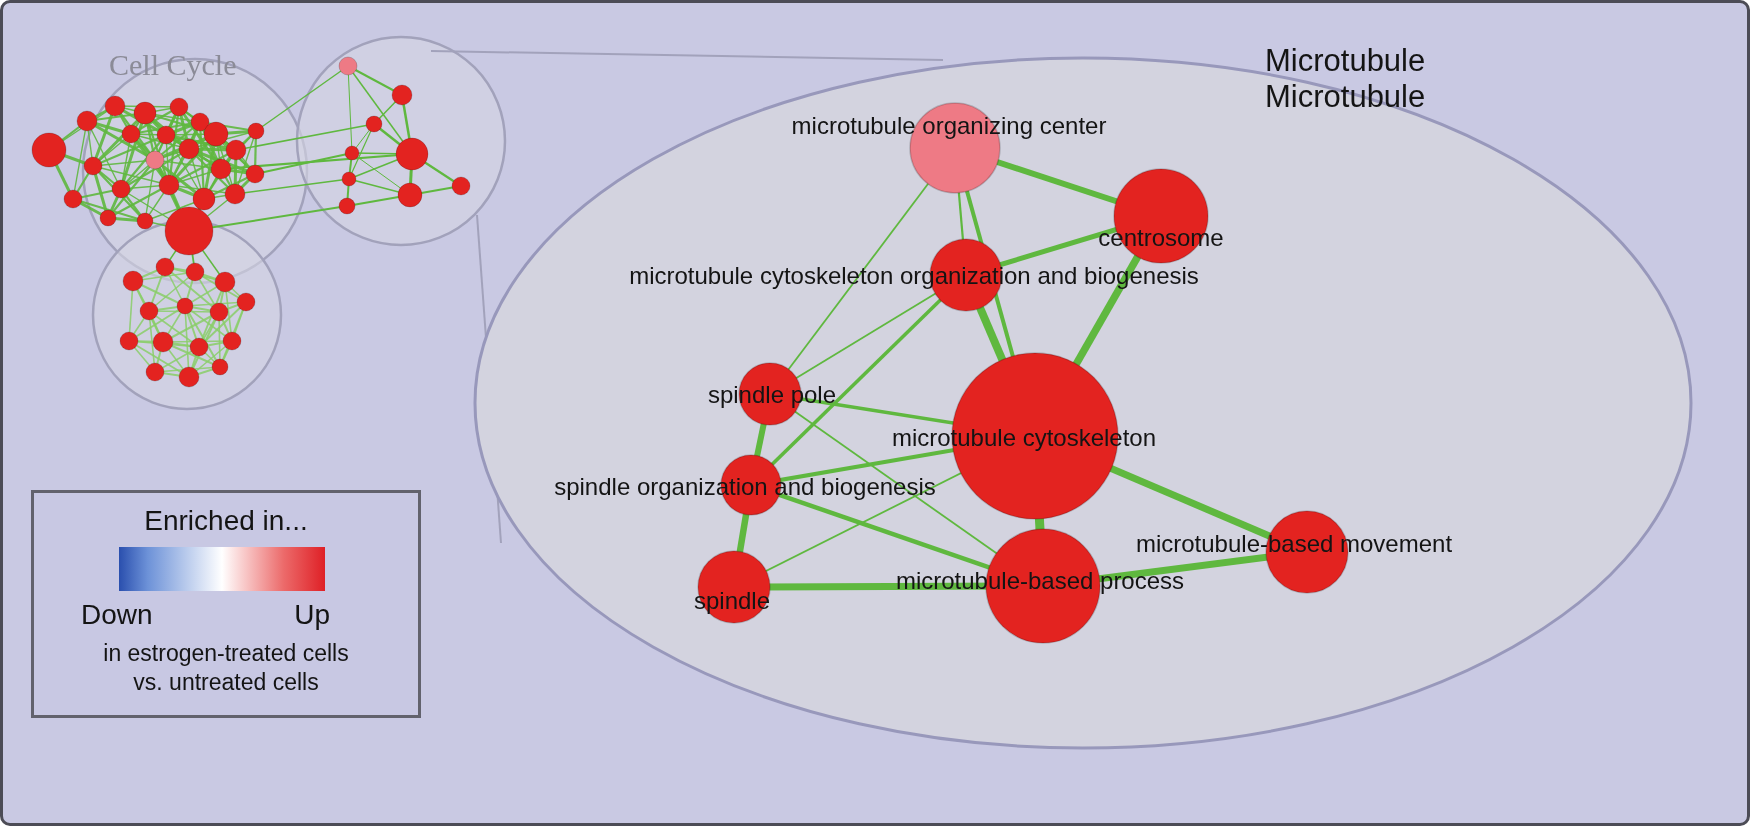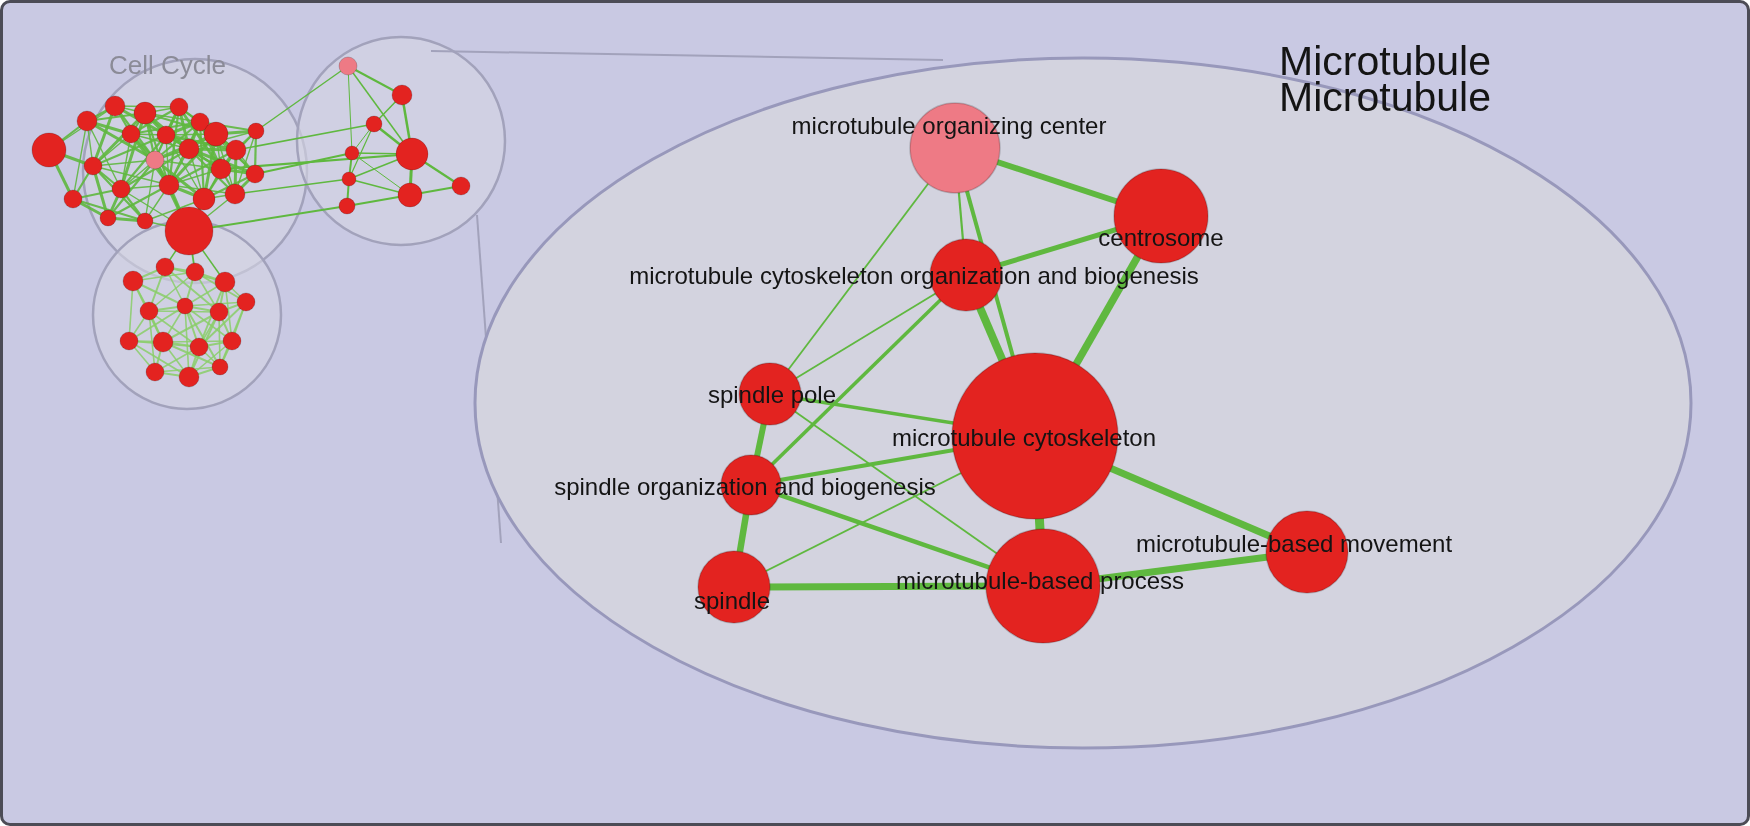--- a/index.html
+++ b/index.html
@@ -3,22 +3,22 @@
 <meta charset="utf-8">
 <style>
   html,body{margin:0;padding:0;background:#ffffff;font-family:"Liberation Sans",sans-serif;}
   #figure{
     position:relative;width:1750px;height:826px;box-sizing:border-box;
     background:#c9c9e3;border:3px solid #4c4c56;border-radius:10px;overflow:hidden;
   }
   #net{position:absolute;left:0;top:0;}
   #net text{font-family:"Liberation Sans",sans-serif;}
   .overlay{position:absolute;}
-  .gray-label{color:#8b8b97;font-size:26px;line-height:36px;}
-  .black-title{color:#141414;font-size:41px;line-height:36px;text-align:center;}
+  .gray-label{color:#8b8b97;font-size:30px;line-height:36px;font-family:Liberation Serif, serif;}
+  .black-title{color:#141414;font-size:31px;line-height:36px;}
   #legend-box{
     left:28px;top:487px;width:390px;height:228px;box-sizing:border-box;
     border:3px solid #62626d;background:rgba(201,201,227,0.25);
   }
   .legend-title{margin-top:12px;text-align:center;font-size:28px;color:#141414;}
   .legend-bar{width:206px;height:44px;margin:10px 0 6px 85px;}
   .legend-row{display:flex;justify-content:space-between;padding:2px 88px 0 47px;font-size:28px;color:#141414;}
   .legend-caption{text-align:center;font-size:23px;line-height:29px;color:#141414;margin-top:8px;}
 </style>
 </head>
@@ -340,14 +340,26 @@
   <div class="overlay gray-label" style="left:106px;top:44px;">Cell Cycle</div>
 
   <div class="overlay gray-label" style="left:30px;top:390px;">
   </div>
 
   <div class="overlay black-title" style="left:1262px;top:40px;width:240px;">
     <div>Microtubule</div>
     <div>Microtubule</div>
   </div>
 
+  <div class="overlay" id="legend-box">
+    <div class="legend-title">Enriched in...</div>
+    <div class="legend-bar" style="background: linear-gradient(to right, rgb(42, 79, 174) 0%, rgb(109, 146, 216) 14%, rgb(255, 255, 255) 50%, rgb(236, 106, 106) 80%, rgb(223, 32, 38) 100%);"></div>
+    <div class="legend-row">
+      <span>Down</span>
+      <span>Up</span>
+    </div>
+    <div class="legend-caption">
+      <div>in estrogen-treated cells</div>
+      <div>vs. untreated cells</div>
+    </div>
+  </div>
 
 </div>
 
 </body></html>

